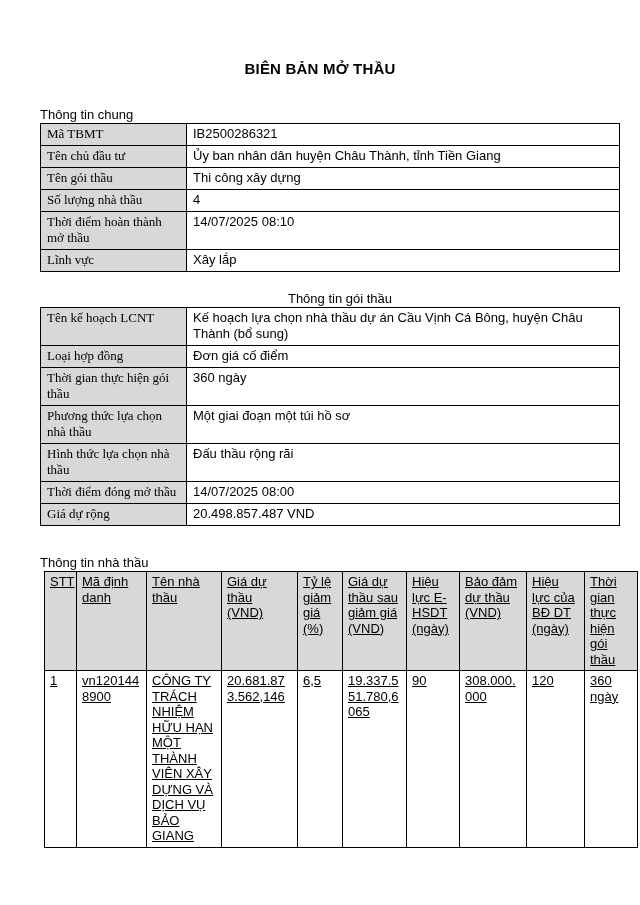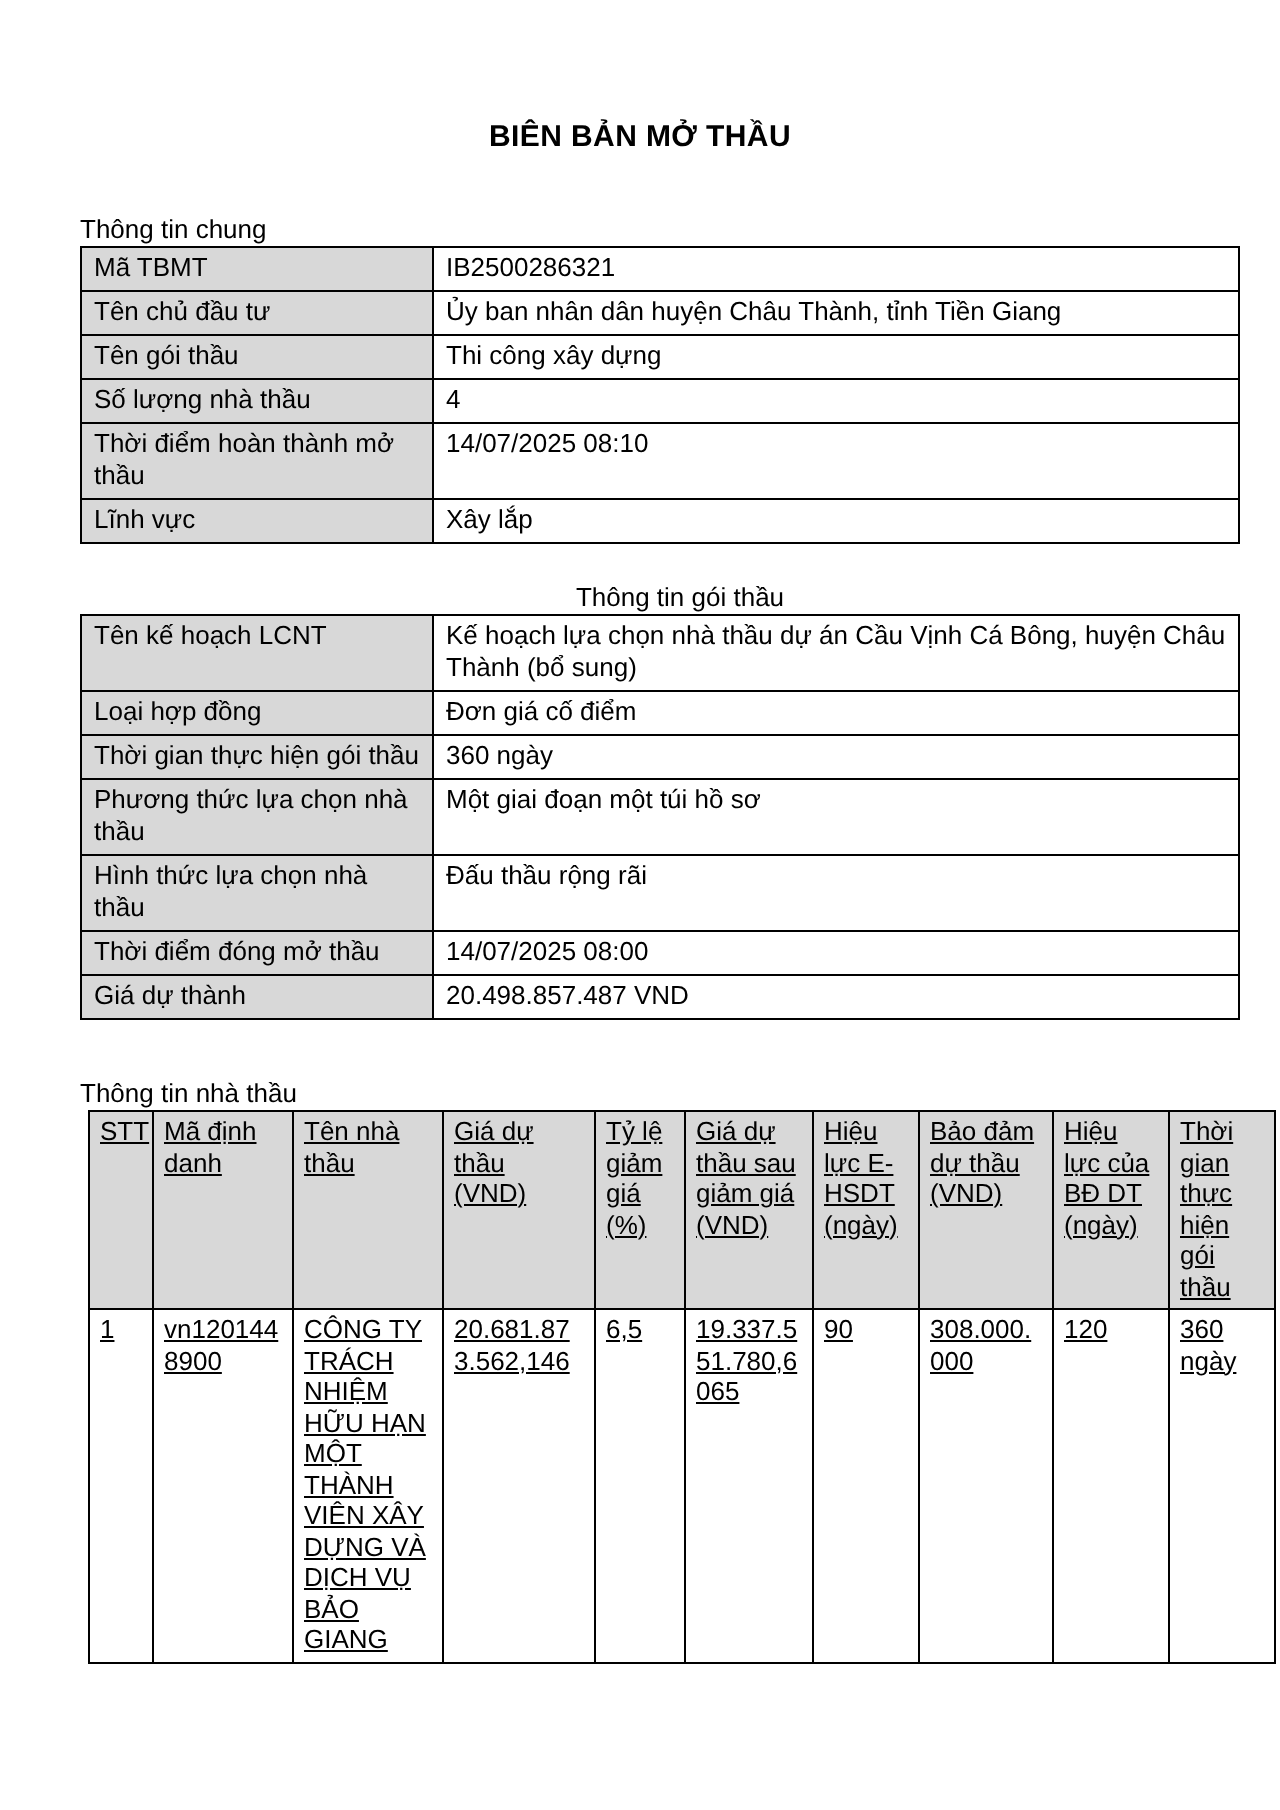--- a/index.html
+++ b/index.html
@@ -37,21 +37,21 @@
   }
   td, th {
     border: 1px solid #000;
     vertical-align: top;
     overflow: hidden;
   }
 
   
   .kv-table { width: 580px; margin-left: 40px; line-height: 16px; }
   .kv-table td { padding: 2px 6px 3px 6px; }
-  .kv-table .label-cell { background: #d8d8d8; width: 176px; }
+  .kv-table .label-cell { background: #d8d8d8; width: 146px; font-family: Liberation Serif, serif; }
   .kv-table .value-cell { background: #ffffff; }
 
   
   .bidders-table { width: 593px; margin-left: 44px; line-height: 15.5px; text-decoration: underline; }
   .bidders-table th, .bidders-table td { padding: 2px 5px 3px 5px; }
   .bidders-table th {
     background: #d8d8d8;
     font-weight: normal;
     text-align: left;
   }
@@ -118,21 +118,21 @@
     </tr>
     <tr>
       <td class="label-cell">Hình thức lựa chọn nhà thầu</td>
       <td class="value-cell">Đấu thầu rộng rãi</td>
     </tr>
     <tr>
       <td class="label-cell">Thời điểm đóng mở thầu</td>
       <td class="value-cell">14/07/2025 08:00</td>
     </tr>
     <tr>
-      <td class="label-cell">Giá dự thành</td>
+      <td class="label-cell">Giá dự rộng</td>
       <td class="value-cell">20.498.857.487 VND</td>
     </tr>
   </tbody>
     </table>
 
   <div class="section-heading h3">Thông tin nhà thầu</div>
   <table class="bidders-table">
     <colgroup>
       <col style="width:32px">
         <col style="width:70px">

